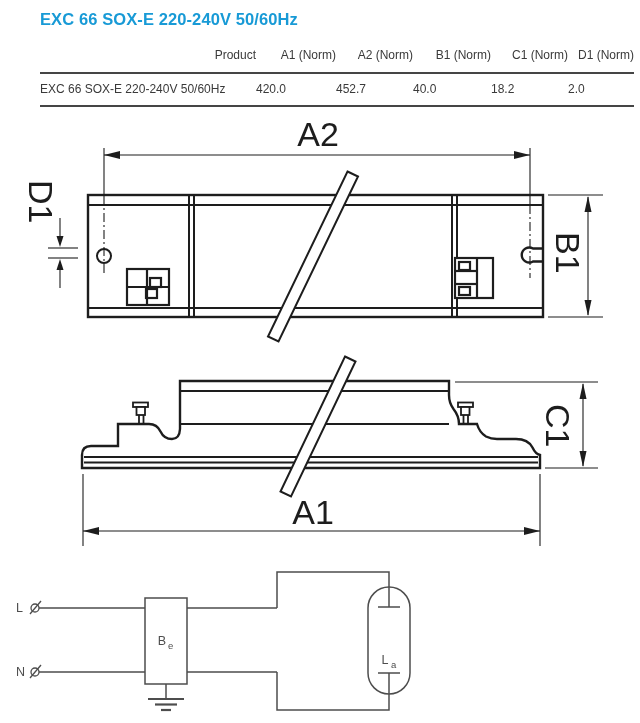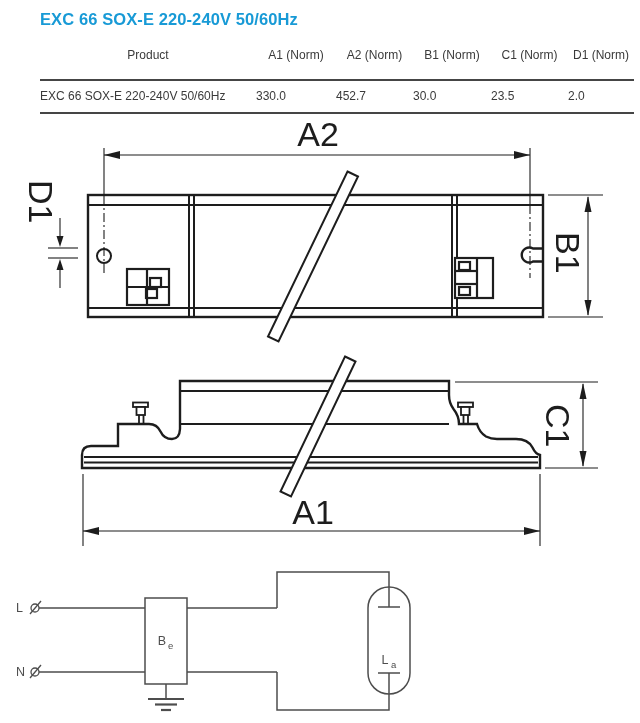--- a/index.html
+++ b/index.html
@@ -10,22 +10,22 @@
   .page-title{
     position:absolute;left:40px;top:10px;
     font-size:16.5px;font-weight:bold;color:#189ad6;letter-spacing:.1px;
   }
   table.spec-table{
     position:absolute;left:40px;top:42px;width:594px;
     border-collapse:collapse;table-layout:fixed;
     font-size:12px;color:#3a3a3a;
   }
   table.spec-table th{
-    text-align:center;font-weight:normal;vertical-align:bottom;
-    padding:6px 0 17px 0;border-bottom:2px solid #454545;white-space:nowrap;
+    text-align:right;font-weight:normal;vertical-align:bottom;
+    padding:6px 0 10px 0;border-bottom:2px solid #454545;white-space:nowrap;
   }
   table.spec-table td{
     text-align:left;padding:8px 0 9px 0;border-bottom:2px solid #454545;white-space:nowrap;
   }
   svg.drawing{position:absolute;left:0;top:0;}
   svg text{font-family:"Liberation Sans", sans-serif;}
   .dimlabel{font-size:34px;fill:#1d1d1d;}
   .circtext{font-size:12.5px;fill:#4d4d4d;}
   .circsub{font-size:9.5px;fill:#4d4d4d;}
 </style>
@@ -49,24 +49,24 @@
       <th>A1 (Norm)</th>
       <th>A2 (Norm)</th>
       <th>B1 (Norm)</th>
       <th>C1 (Norm)</th>
       <th>D1 (Norm)</th>
     </tr>
   </thead>
   <tbody>
     <tr>
       <td>EXC 66 SOX-E 220-240V 50/60Hz</td>
-      <td>330.0</td>
+      <td>420.0</td>
       <td>452.7</td>
-      <td>30.0</td>
-      <td>23.5</td>
+      <td>40.0</td>
+      <td>18.2</td>
       <td>2.0</td>
     </tr>
   </tbody>
 </table>
 
 <svg class="drawing" width="640" height="723" viewBox="0 0 640 723">
 
   <g stroke="#1d1d1d" fill="none">
     <rect x="88" y="195" width="455" height="122" fill="#ffffff" stroke-width="2.4"></rect>
     <line x1="88" y1="205" x2="543" y2="205" stroke-width="2.2"></line>

